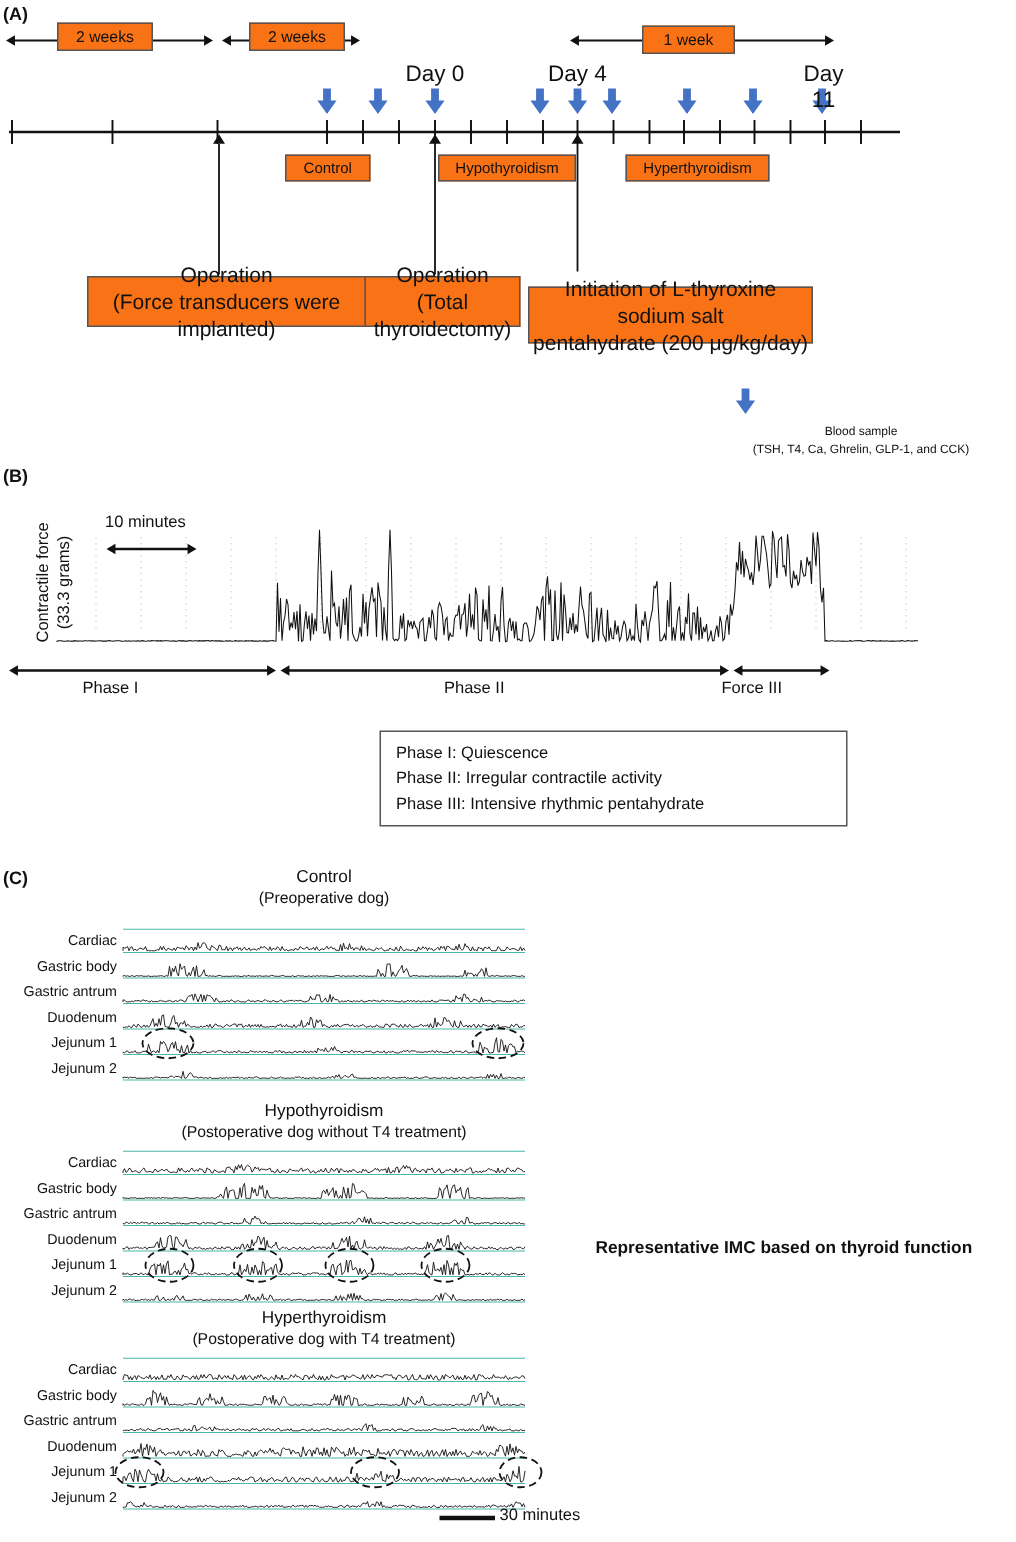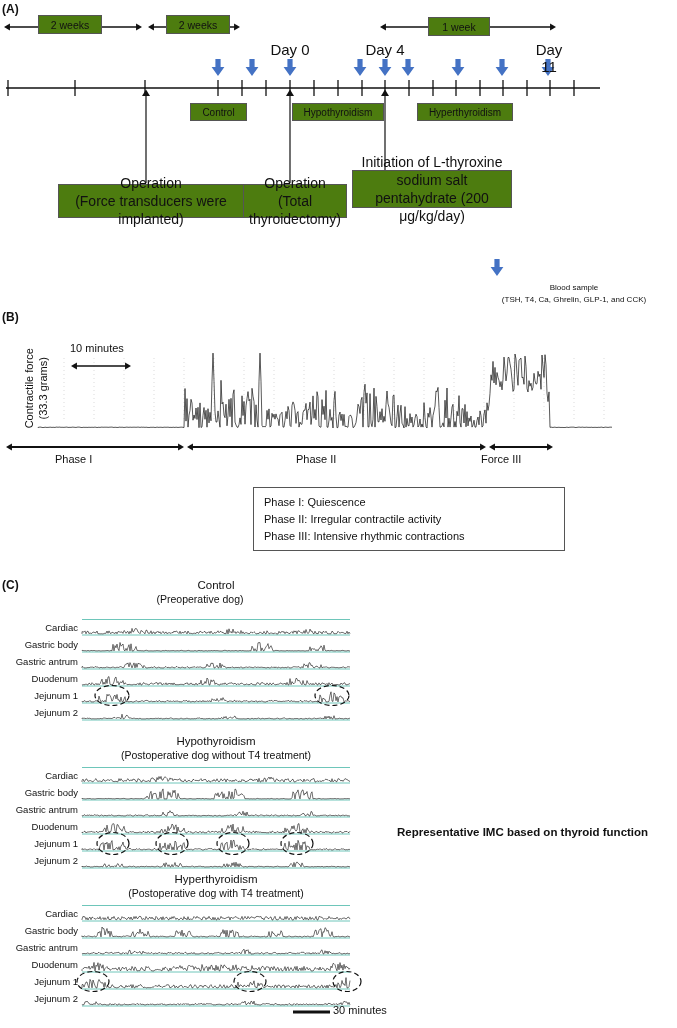--- a/index.html
+++ b/index.html
@@ -1,21 +1,21 @@
 <!DOCTYPE html>
 <html><head>
 <meta charset="utf-8">
 <style>
   *{box-sizing:border-box;}
   html,body{margin:0;padding:0;background:#ffffff;}
   .page{position:relative;width:677px;height:1028px;background:#fff;font-family:"Liberation Sans",sans-serif;color:#111;overflow:hidden;}
   .abs{position:absolute;}
   svg{position:absolute;left:0;top:0;}
   .panel-label{font-weight:bold;font-size:12px;}
-  .box{border:1px solid #555;background:#4d7c0f;display:flex;align-items:center;justify-content:center;text-align:center;}
+  .box{border:1px solid #555;background:#f97316;display:flex;align-items:center;justify-content:center;text-align:center;}
   .box.multi{flex-direction:column;line-height:1.3;}
   .dur{font-size:10.5px;}
   .cond{font-size:10px;}
   .evt{font-size:14px;}
   .day{font-size:15px;text-align:center;}
   .small{font-size:8px;text-align:center;line-height:1.3;}
   .phase{font-size:11px;text-align:left;}
   .legendbox{border:1px solid #555;background:#fff;font-size:11px;line-height:1.55;padding:6px 10px;}
   .gtitle{font-size:11.5px;text-align:center;}
   .gsub{font-size:10.5px;text-align:center;}
@@ -185,21 +185,21 @@
   <div class="abs box cond" style="left:417px;top:103px;width:96px;height:18px">Hyperthyroidism</div>
 
   <div class="abs box multi evt" style="left:58px;top:184px;width:186px;height:34px">
     <span>Operation</span>
     <span>(Force transducers were implanted)</span>
   </div>
   <div class="abs box multi evt" style="left:243px;top:184px;width:104px;height:34px">
     <span>Operation</span>
     <span>(Total thyroidectomy)</span>
   </div>
-  <div class="abs box multi evt" style="left:352px;top:170px;width:160px;height:38px">
+  <div class="abs box multi evt" style="left:352px;top:191px;width:190px;height:38px">
     <span>Initiation of L-thyroxine sodium salt</span>
     <span>pentahydrate (200 μg/kg/day)</span>
   </div>
 
   <div class="abs small" style="left:536px;top:283px;width:76px">Blood sample</div>
   <div class="abs small" style="left:484px;top:295px;width:180px">(TSH, T4, Ca, Ghrelin, GLP-1, and CCK)</div>
 
   <div class="abs panel-label" style="left:2px;top:310px">(B)</div>
 
   <div class="abs vlabel" style="left:-39px;top:374px;width:150px">
@@ -209,27 +209,27 @@
 
   <div class="abs scale-label" style="left:70px;top:342px">10 minutes</div>
 
   <div class="abs phase" style="left:55px;top:453px;width:80px">Phase I</div>
   <div class="abs phase" style="left:296px;top:453px;width:80px">Phase II</div>
   <div class="abs phase" style="left:481px;top:453px;width:80px">Force III</div>
 
   <div class="abs legendbox" style="left:253px;top:487px;width:312px;height:64px">
     <div>Phase I: Quiescence</div>
     <div>Phase II: Irregular contractile activity</div>
-    <div>Phase III: Intensive rhythmic contractions</div>
+    <div>Phase III: Intensive rhythmic pentahydrate</div>
   </div>
 
   <div class="abs panel-label" style="left:2px;top:578px">(C)</div>
 
   <div class="abs gtitle" style="left:82px;top:579px;width:268px">Control</div>
-  <div class="abs gsub" style="left:16px;top:593px;width:368px">(Preoperative dog)</div>
+  <div class="abs gsub" style="left:32px;top:593px;width:368px">(Preoperative dog)</div>
 
   <div class="abs chan" style="left:0;top:621px;width:78px">Cardiac</div>
   <div class="abs chan" style="left:0;top:638px;width:78px">Gastric body</div>
   <div class="abs chan" style="left:0;top:655px;width:78px">Gastric antrum</div>
   <div class="abs chan" style="left:0;top:672px;width:78px">Duodenum</div>
   <div class="abs chan" style="left:0;top:689px;width:78px">Jejunum 1</div>
   <div class="abs chan" style="left:0;top:706px;width:78px">Jejunum 2</div>
 
   <div class="abs gtitle" style="left:82px;top:735px;width:268px">Hypothyroidism</div>
   <div class="abs gsub" style="left:32px;top:749px;width:368px">(Postoperative dog without T4 treatment)</div>

